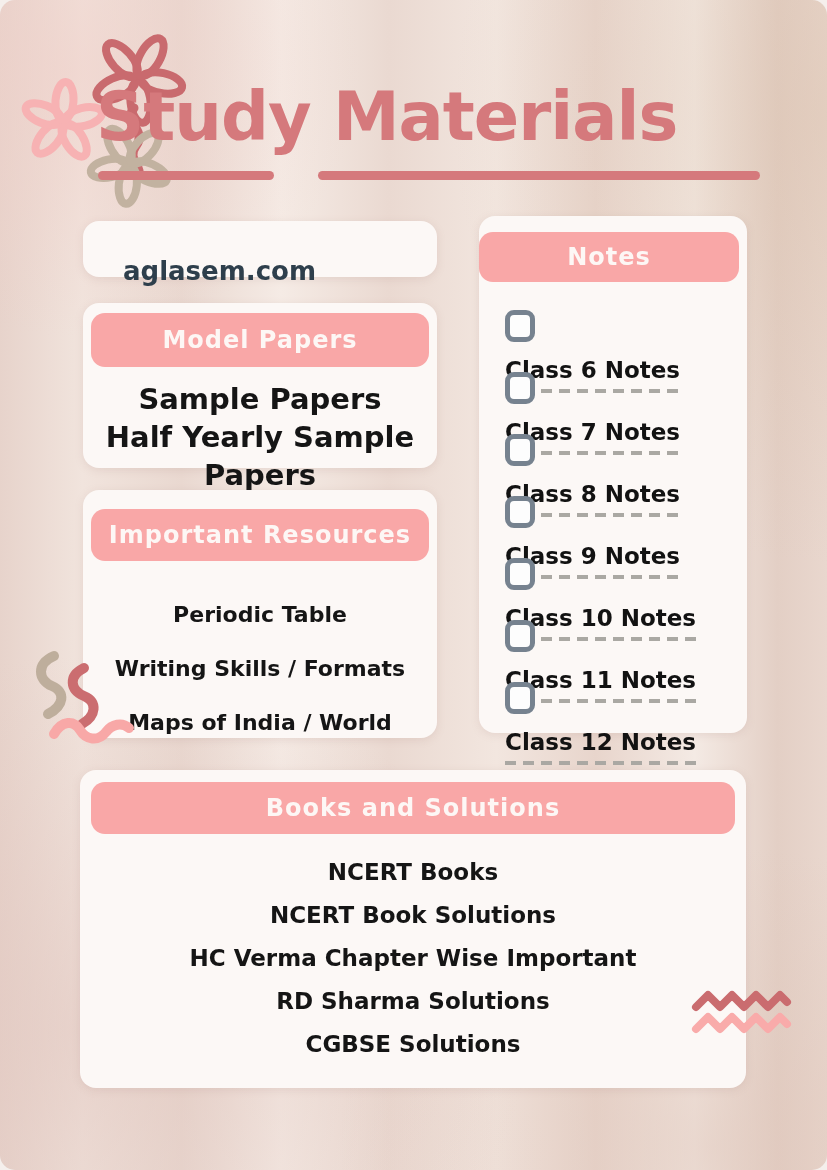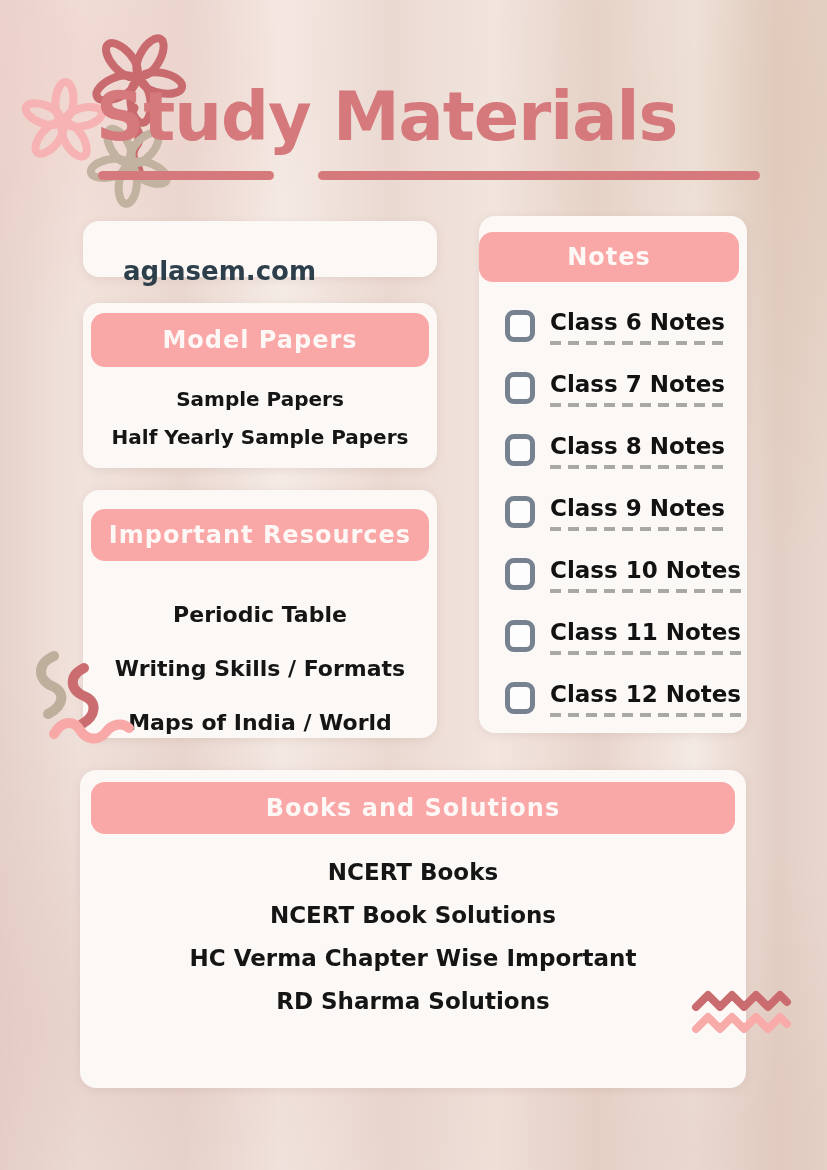--- a/index.html
+++ b/index.html
@@ -6,20 +6,21 @@
   .canvas{
     position:relative;width:827px;height:1170px;margin:0 auto;overflow:hidden;
     font-family:"DejaVu Sans","Liberation Sans",sans-serif;
     background-color:#ecdcd4;
     background-image:
       radial-gradient(420px 380px at 8% 6%,  rgba(240,206,200,.55), transparent 70%),
       radial-gradient(520px 620px at 100% 10%, rgba(216,190,166,.38), transparent 72%),
       radial-gradient(620px 520px at 10% 88%, rgba(224,196,189,.55), transparent 72%),
       radial-gradient(520px 420px at 86% 98%, rgba(222,196,184,.5), transparent 72%),
       linear-gradient(90deg,#e7d3cb 0%,#f1e4dd 10%,#e9d8d0 22%,#f5ebe5 34%,#ead9d1 47%,#f2e6df 60%,#e8d5cc 72%,#f4eae4 84%,#e3cfc5 94%,#e9d7ce 100%);
+    border-radius: 15px;
   }
   .title{
     position:absolute;left:96px;top:78px;width:680px;
     font-size:67px;font-weight:bold;letter-spacing:-1px;
     color:var(--accent_rose,#d5797c);white-space:nowrap;
   }
   .underline-seg{position:absolute;height:9px;border-radius:5px;background:var(--accent_rose,#d5797c);}
   .useg1{left:98px;top:171px;width:176px;}
   .useg2{left:318px;top:171px;width:442px;}
 
@@ -31,31 +32,31 @@
     background:var(--header_pink,#f9a7a7);border-radius:14px;
     color:var(--header_text,#fdf7f5);font-weight:bold;letter-spacing:1px;
     display:flex;align-items:center;justify-content:center;
   }
   .site-card{left:83px;top:221px;width:354px;height:56px;display:flex;align-items:center;}
   .site-text{padding-left:40px;font-size:26px;font-weight:bold;color:var(--site_text,#2e3f4c);margin-top:44px;}
 
   .model-card{left:83px;top:303px;width:354px;height:165px;}
   .model-card .pill{margin:10px 8px 0 8px;height:54px;font-size:24px;}
   .model-items{padding-top:13px;text-align:center;}
-  .model-items .list-item{font-size:20px;font-weight:bold;color:#151515;line-height:38px;}
+  .model-items .list-item{font-size:29px;font-weight:bold;color:#151515;line-height:38px;}
 
   .res-card{left:83px;top:490px;width:354px;height:248px;}
   .res-card .pill{margin:19px 8px 0 8px;height:52px;font-size:24px;}
   .res-items{padding-top:27px;text-align:center;}
   .res-items .list-item{font-size:22px;font-weight:bold;color:#151515;line-height:54px;}
 
   .notes-card{left:479px;top:216px;width:268px;height:517px;}
   .notes-card .pill{margin:16px 8px 0 0;height:50px;font-size:24px;}
   .notes-list{padding:27px 0 0 26px;}
-  .note-row{display:flex;align-items:flex-start;gap:15px;margin-bottom:24px;height:38px;}
+  .note-row{display:flex;align-items:flex-start;gap:15px;margin-bottom:24px;height:38px;flex-direction:column;}
   .checkbox{
     flex:0 0 auto;width:20px;height:22px;margin-top:1px;
     border:5px solid var(--checkbox_border,#76828f);border-radius:9px;background:#fdfdfd;
   }
   .note-label{
     font-size:23px;font-weight:bold;color:#121212;white-space:nowrap;
     padding-bottom:10px;
     background-image:repeating-linear-gradient(90deg,var(--dash_gray,#aaa8a3) 0 11px,transparent 11px 18px);
     background-size:100% 4px;background-position:0 100%;background-repeat:no-repeat;
   }
@@ -167,20 +168,21 @@
     </div>
   </div>
 
   <div class="card books-card">
     <div class="pill">Books and Solutions</div>
     <div class="books-items">
       <div class="list-item">NCERT Books</div>
       <div class="list-item">NCERT Book Solutions</div>
       <div class="list-item">HC Verma Chapter Wise Important</div>
       <div class="list-item">RD Sharma Solutions</div>
+      <div class="list-item">CGBSE Solutions</div>
     </div>
   </div>
 
   <svg class="deco squiggles" width="130" height="115" viewBox="0 0 130 115" fill="none" stroke-width="10" stroke-linecap="round">
     <path class="stroke-sq-tan" d="M32,14 C14,22 16,38 30,44 C44,50 42,64 26,72"></path>
     <path class="stroke-sq-rose" d="M62,26 C46,34 48,48 62,54 C76,60 74,74 60,82"></path>
     <path class="stroke-sq-pink" d="M32,92 C40,78 52,78 58,88 C64,98 76,100 84,90 C90,82 100,80 107,86"></path>
   </svg>
 
   <svg class="deco zigzags" width="105" height="58" viewBox="0 0 105 58" fill="none" stroke-width="8" stroke-linecap="round" stroke-linejoin="round">

